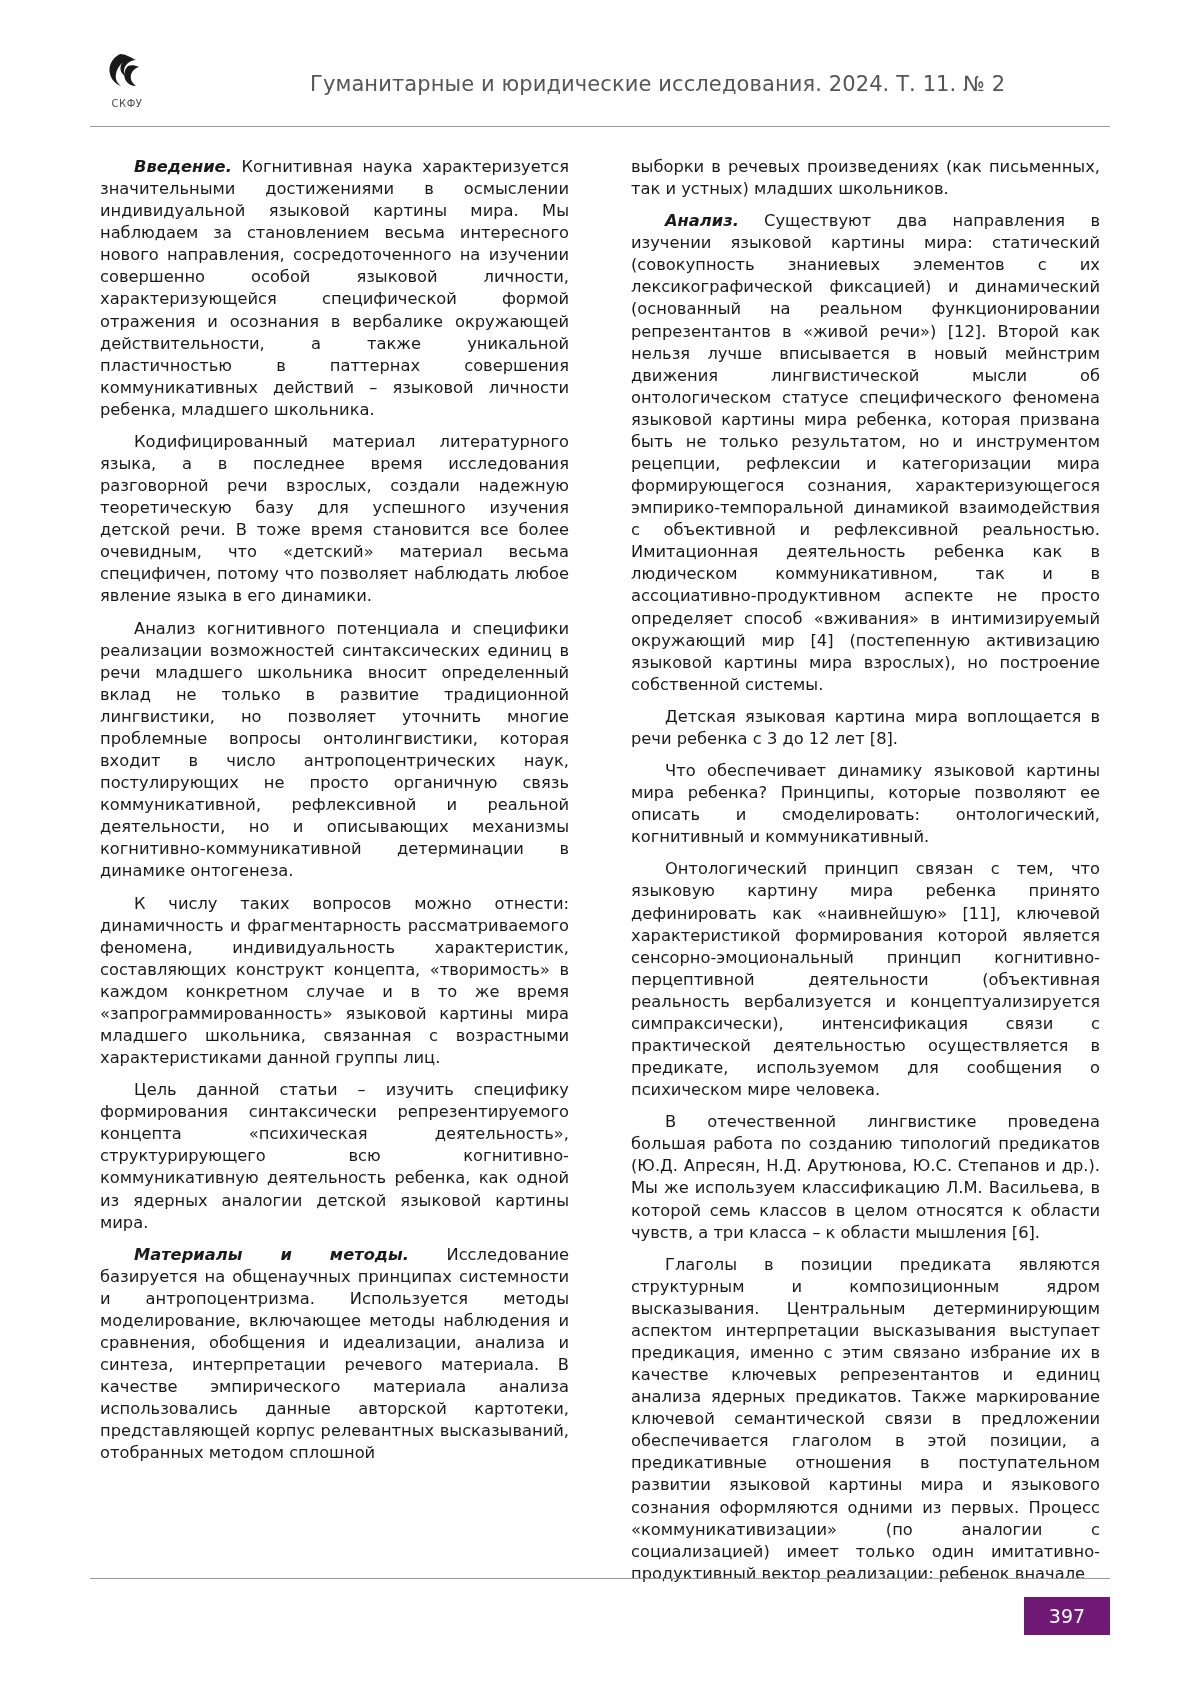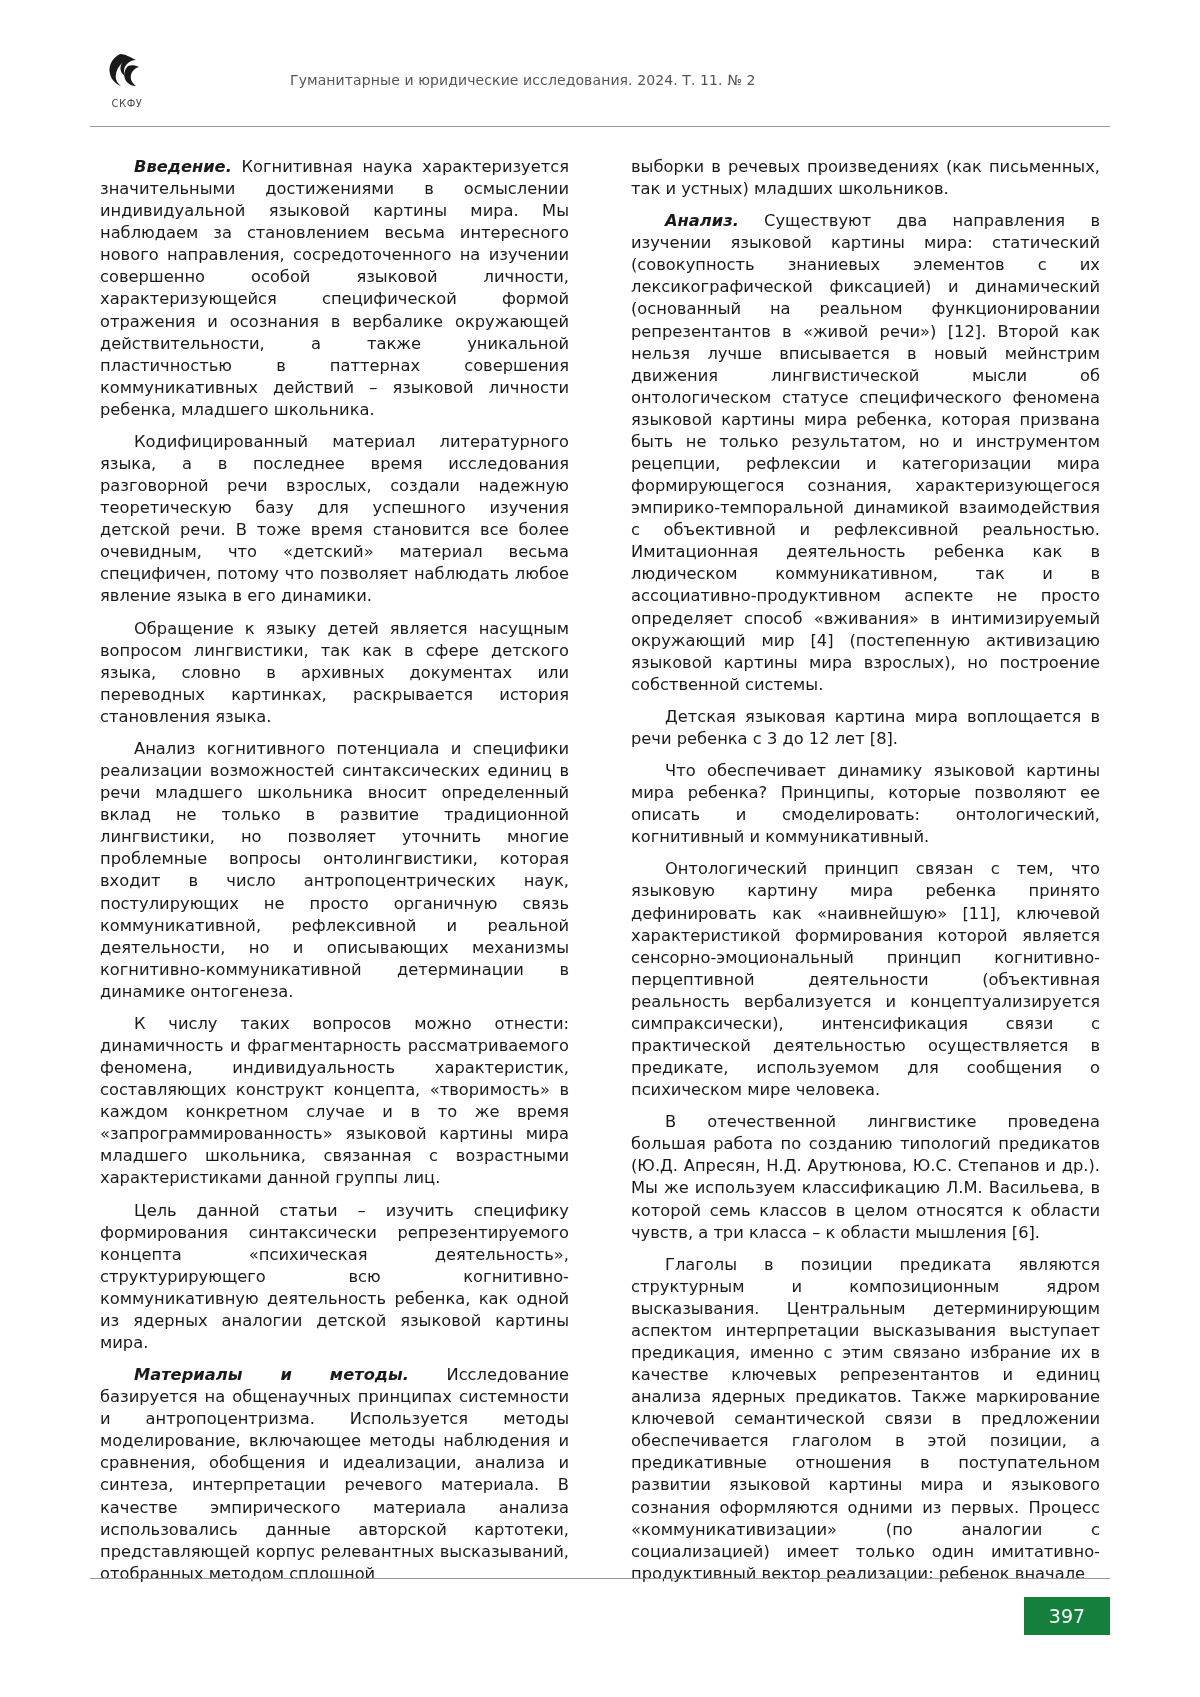--- a/index.html
+++ b/index.html
@@ -45,23 +45,23 @@
     top: 46px;
     width: 74px;
     text-align: center;
     font-size: 10px;
     letter-spacing: 0.5px;
     color: #4a4a4a;
     font-family: "DejaVu Sans", sans-serif;
   }
   .header-title {
     position: absolute;
-    left: 200px;
+    left: 220px;
     top: 20px;
-    font-size: 14px;
+    font-size: 21px;
     color: #555555;
     font-family: "DejaVu Sans", sans-serif;
     letter-spacing: 0.1px;
   }
   .header-rule {
     position: absolute;
     top: 126px;
     left: 90px;
     right: 90px;
     height: 1px;
@@ -105,21 +105,21 @@
     right: 90px;
     height: 1px;
     background: #9a9a9a;
   }
   .page-number {
     position: absolute;
     bottom: 62px;
     right: 90px;
     width: 86px;
     height: 38px;
-    background: #15803d;
+    background: #701a75;
     color: #ffffff;
     font-size: 19px;
     display: flex;
     align-items: center;
     justify-content: center;
     font-family: "DejaVu Sans", sans-serif;
   }
 </style>
 </head>
 <body>
@@ -135,21 +135,20 @@
       <div class="logo-text">СКФУ</div>
     </div>
     <div class="header-title">Гуманитарные и юридические исследования. 2024. Т. 11. № 2</div>
   </div>
   <div class="header-rule"></div>
 
   <div class="columns">
     <div class="col" id="left-col">
         <p><span class="runin">Введение.</span> Когнитивная наука характеризуется значительными достижениями в осмыслении индивидуальной языковой картины мира. Мы наблюдаем за становлением весьма интересного нового направления, сосредоточенного на изучении совершенно особой языковой личности, характеризующейся специфической формой отражения и осознания в вербалике окружающей действительности, а также уникальной пластичностью в паттернах совершения коммуникативных действий – языковой личности ребенка, младшего школьника.</p>
         <p>Кодифицированный материал литературного языка, а в последнее время исследования разговорной речи взрослых, создали надежную теоретическую базу для успешного изучения детской речи. В тоже время становится все более очевидным, что «детский» материал весьма специфичен, потому что позволяет наблюдать любое явление языка в его динамики.</p>
-        <p>Обращение к языку детей является насущным вопросом лингвистики, так как в сфере детского языка, словно в архивных документах или переводных картинках, раскрывается история становления языка.</p>
         <p>Анализ когнитивного потенциала и специфики реализации возможностей синтаксических единиц в речи младшего школьника вносит определенный вклад не только в развитие традиционной лингвистики, но позволяет уточнить многие проблемные вопросы онтолингвистики, которая входит в число антропоцентрических наук, постулирующих не просто органичную связь коммуникативной, рефлексивной и реальной деятельности, но и описывающих механизмы когнитивно-коммуникативной детерминации в динамике онтогенеза.</p>
         <p>К числу таких вопросов можно отнести: динамичность и фрагментарность рассматриваемого феномена, индивидуальность характеристик, составляющих конструкт концепта, «творимость» в каждом конкретном случае и в то же время «запрограммированность» языковой картины мира младшего школьника, связанная с возрастными характеристиками данной группы лиц.</p>
         <p>Цель данной статьи – изучить специфику формирования синтаксически репрезентируемого концепта «психическая деятельность», структурирующего всю когнитивно-коммуникативную деятельность ребенка, как одной из ядерных аналогии детской языковой картины мира.</p>
         <p><span class="runin">Материалы и методы.</span> Исследование базируется на общенаучных принципах системности и антропоцентризма. Используется методы моделирование, включающее методы наблюдения и сравнения, обобщения и идеализации, анализа и синтеза, интерпретации речевого материала. В качестве эмпирического материала анализа использовались данные авторской картотеки, представляющей корпус релевантных высказываний, отобранных методом сплошной</p>
       </div>
     <div class="col" id="right-col">
         <p class="noindent">выборки в речевых произведениях (как письменных, так и устных) младших школьников.</p>
         <p><span class="runin">Анализ.</span> Существуют два направления в изучении языковой картины мира: статический (совокупность знаниевых элементов с их лексикографической фиксацией) и динамический (основанный на реальном функционировании репрезентантов в «живой речи») [12]. Второй как нельзя лучше вписывается в новый мейнстрим движения лингвистической мысли об онтологическом статусе специфического феномена языковой картины мира ребенка, которая призвана быть не только результатом, но и инструментом рецепции, рефлексии и категоризации мира формирующегося сознания, характеризующегося эмпирико-темпоральной динамикой взаимодействия с объективной и рефлексивной реальностью. Имитационная деятельность ребенка как в людическом коммуникативном, так и в ассоциативно-продуктивном аспекте не просто определяет способ «вживания» в интимизируемый окружающий мир [4] (постепенную активизацию языковой картины мира взрослых), но построение собственной системы.</p>
         <p>Детская языковая картина мира воплощается в речи ребенка с 3 до 12 лет [8].</p>
         <p>Что обеспечивает динамику языковой картины мира ребенка? Принципы, которые позволяют ее описать и смоделировать: онтологический, когнитивный и коммуникативный.</p>

